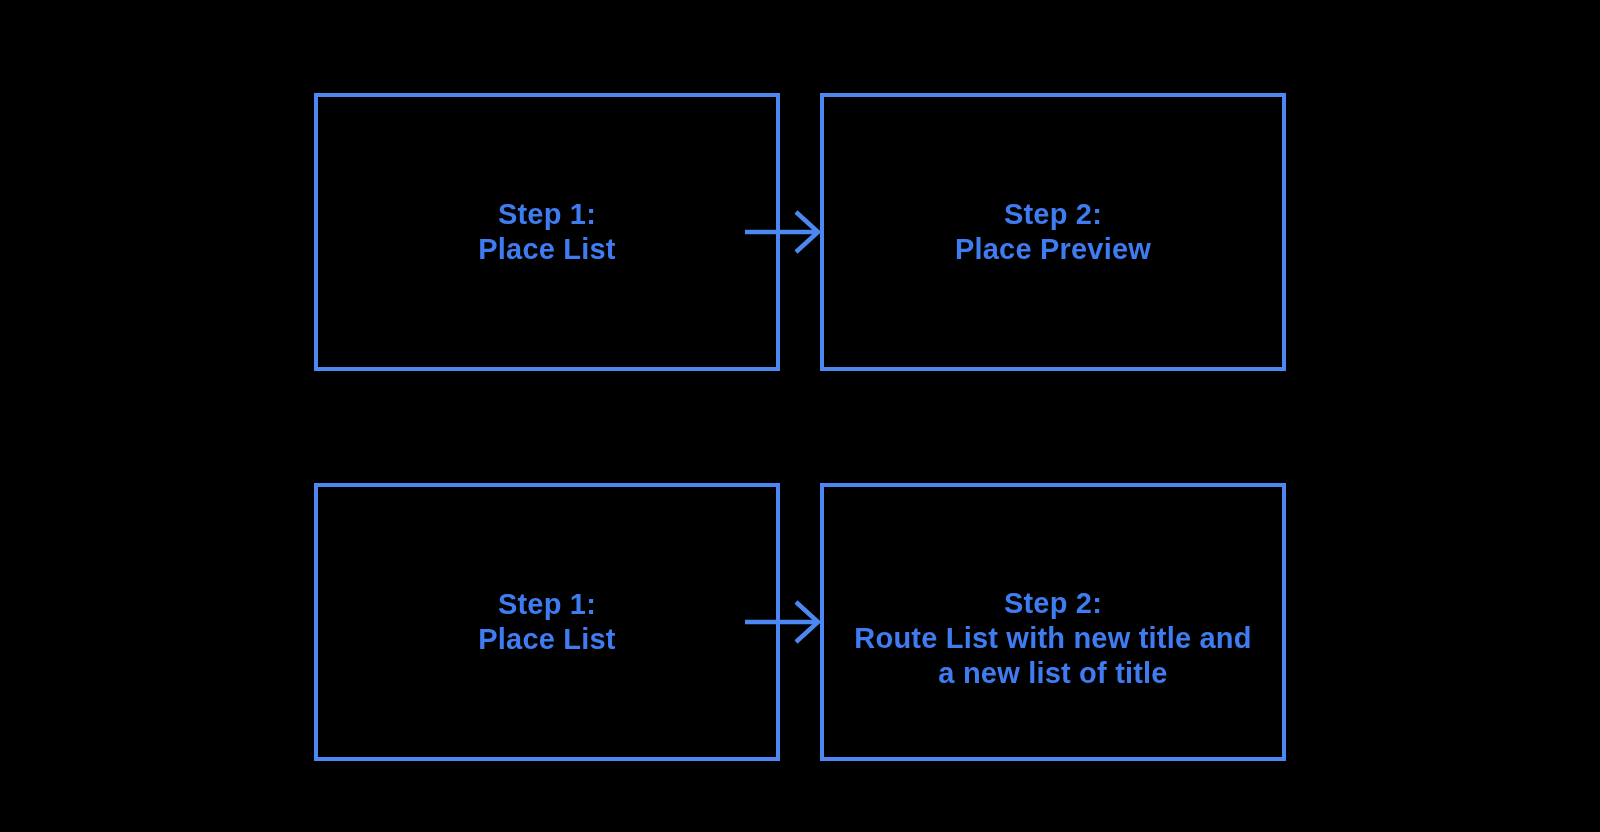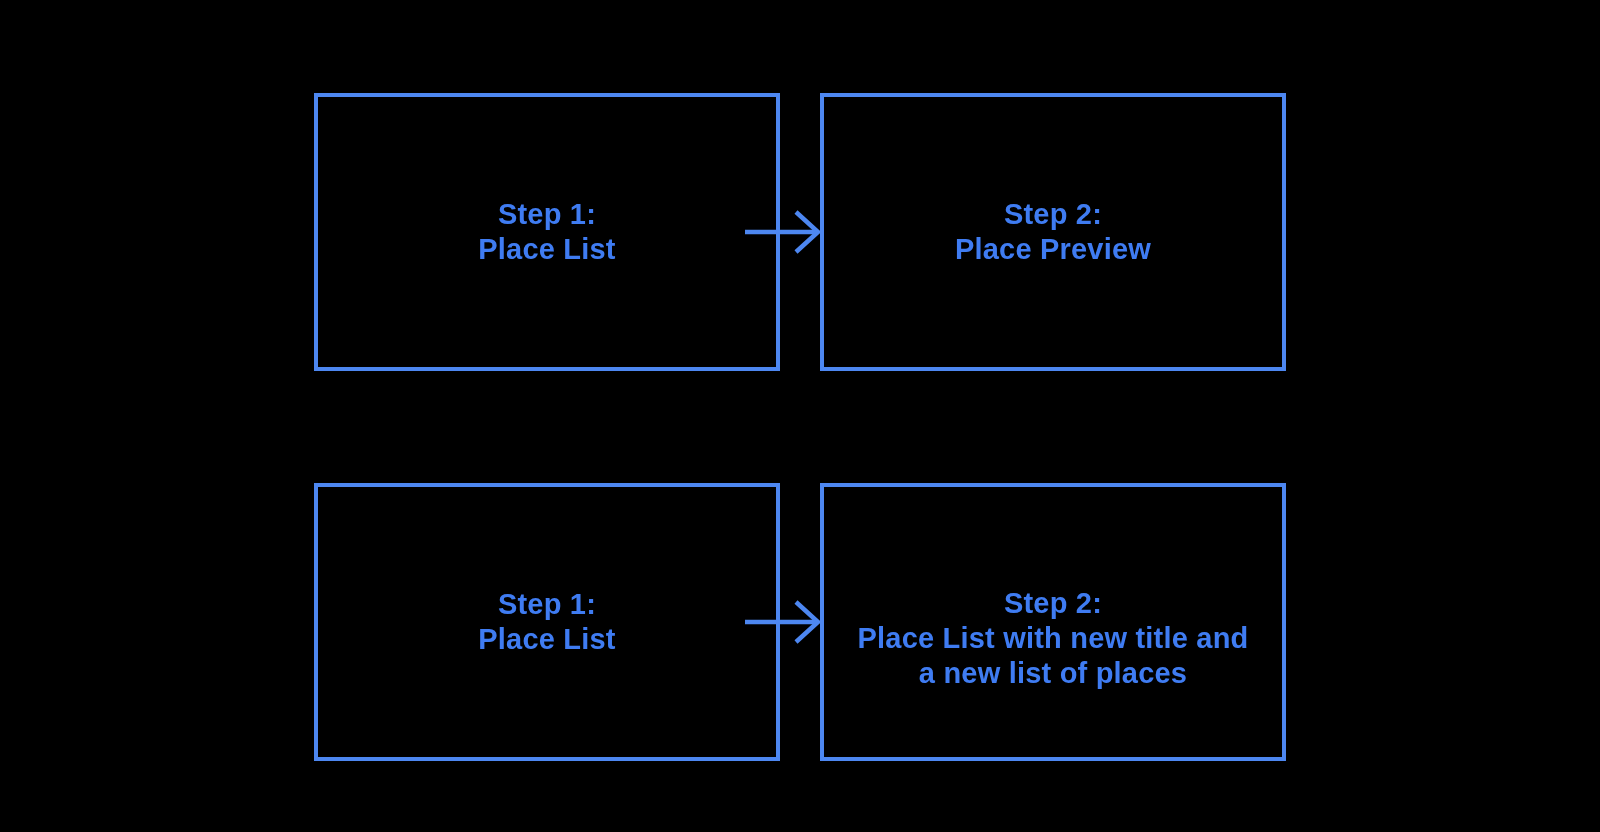--- a/index.html
+++ b/index.html
@@ -95,18 +95,18 @@
   <div class="arrow arrow-r2">
     <svg width="80" height="46" viewBox="0 0 80 46" fill="none" xmlns="http://www.w3.org/2000/svg">
       <line x1="2" y1="23" x2="74" y2="23" stroke-width="4.5"></line>
       <polyline points="53,3 75,23 53,43" stroke-width="4.5" fill="none"></polyline>
     </svg>
   </div>
 
   <div class="step-box box-r2c2">
     <div class="label three-line">
       <div>Step 2:</div>
-      <div>Place List with new title and</div>
-      <div>a new list of places</div>
+      <div>Route List with new title and</div>
+      <div>a new list of title</div>
     </div>
   </div>
 
 </div>
 
 </body></html>

